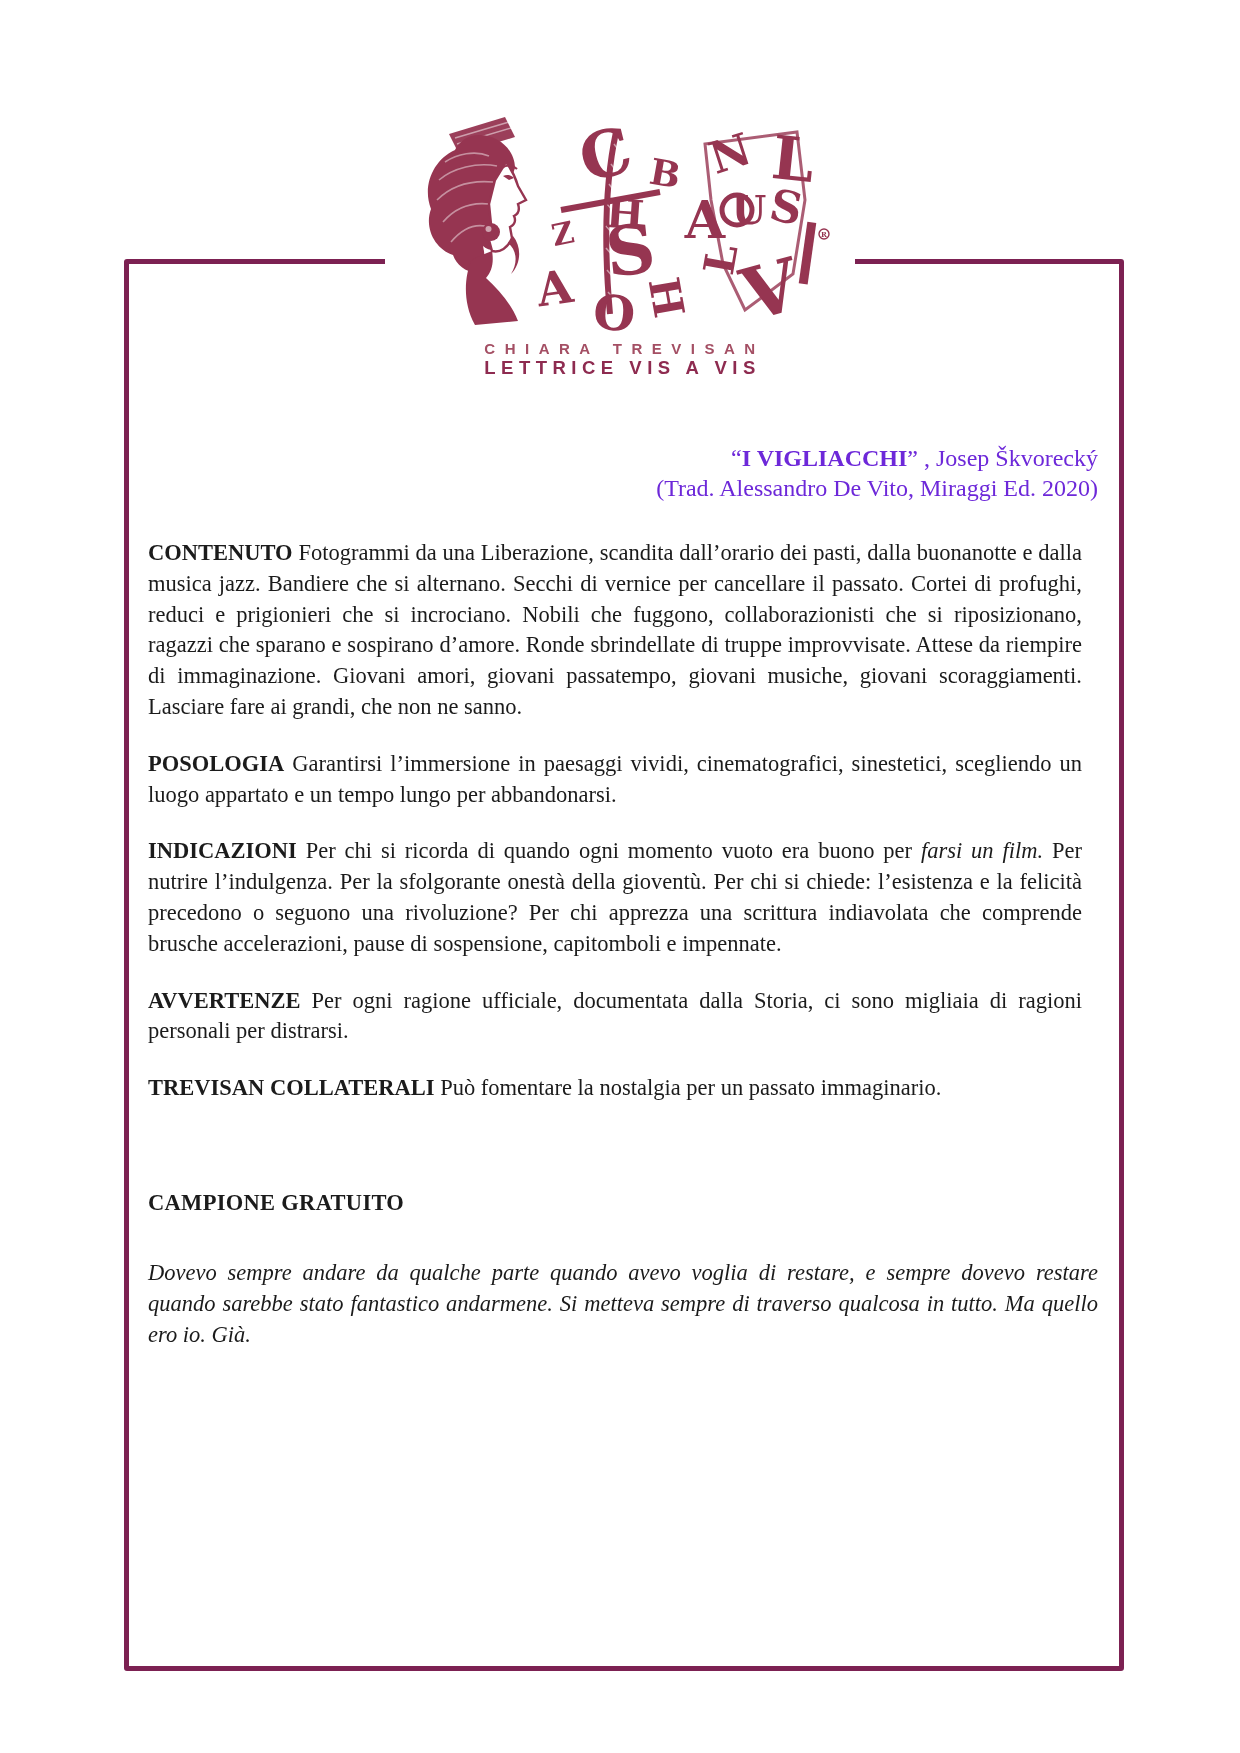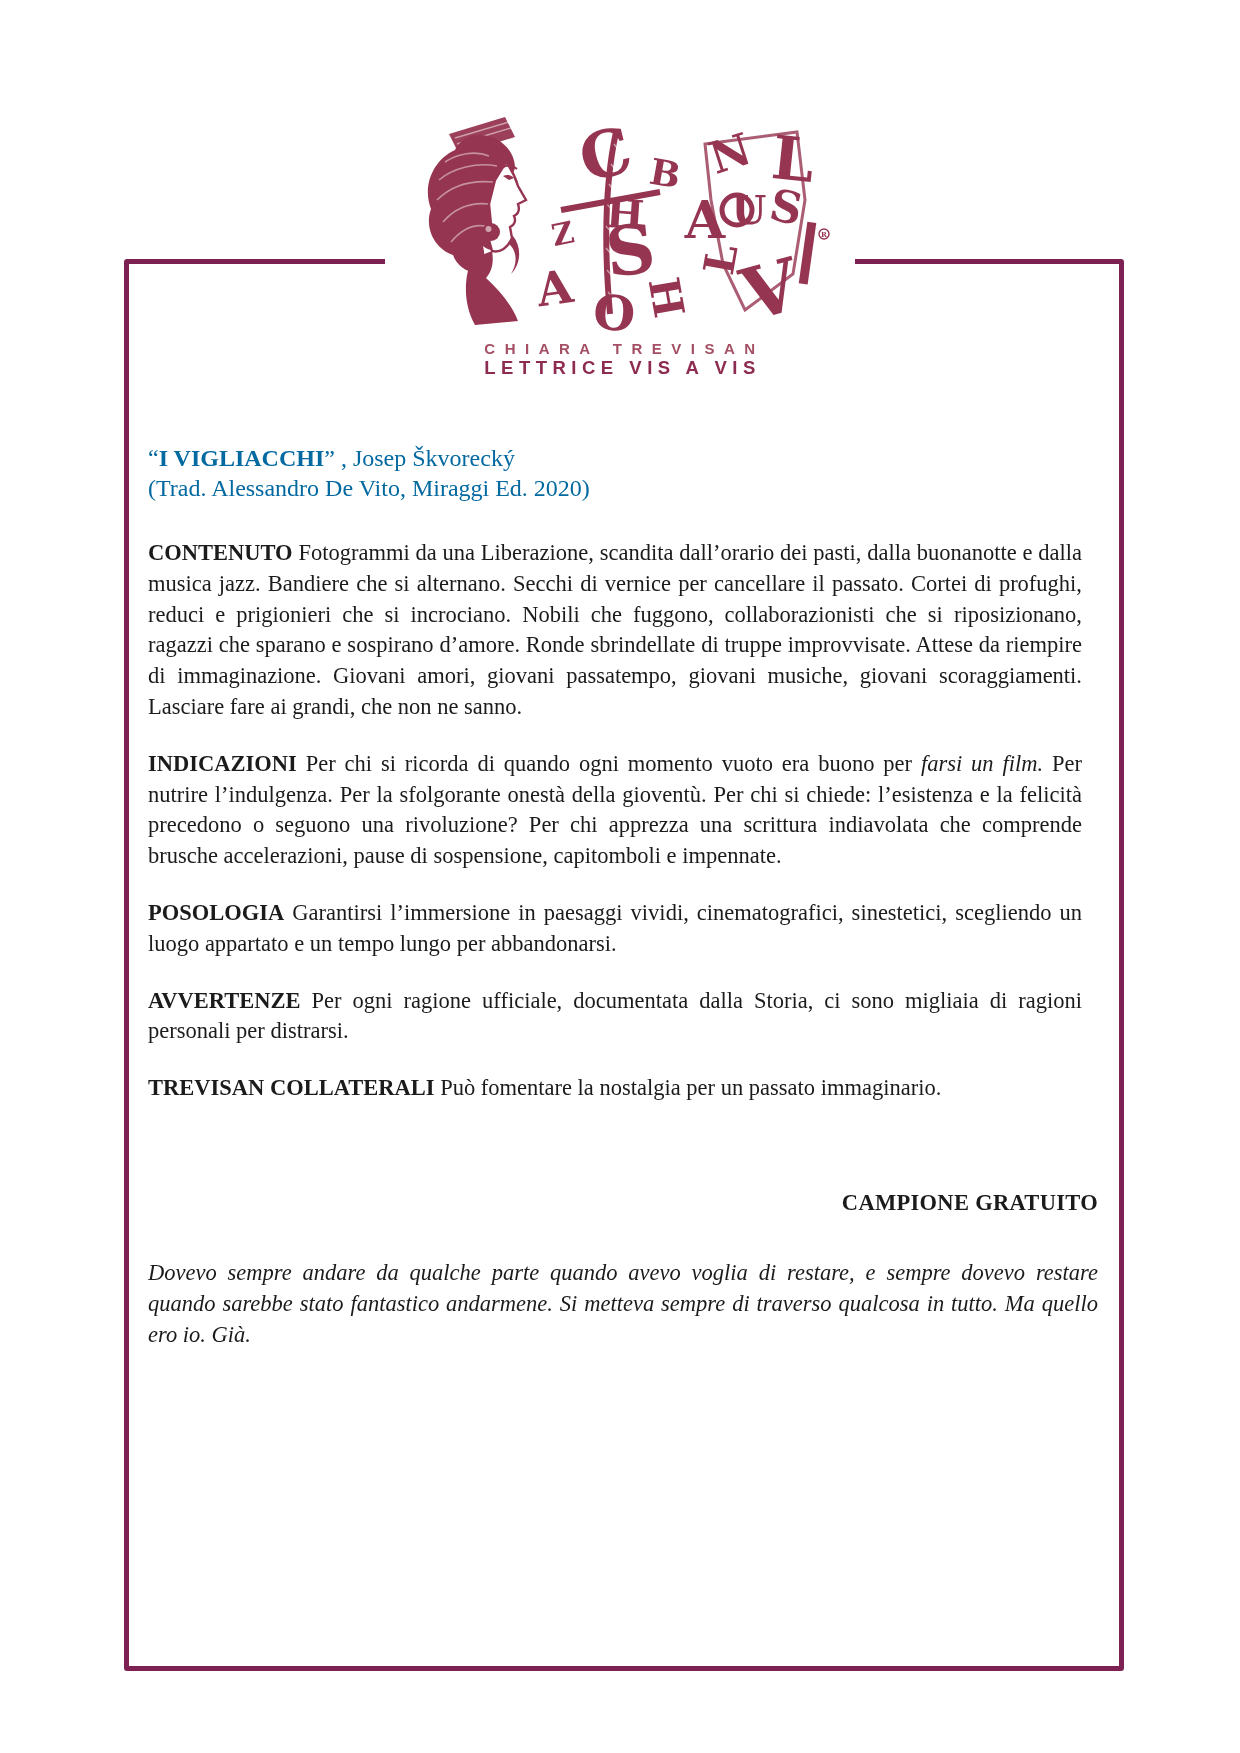--- a/index.html
+++ b/index.html
@@ -25,31 +25,31 @@
   }
   .tagline-line{
     font-family:"Liberation Sans", sans-serif;font-size:18.5px;font-weight:bold;
     letter-spacing:5.5px;color:#8e2b50;margin-top:0;white-space:nowrap;
     padding-left:5px;
   }
   .content{
     position:absolute;left:148px;top:443px;width:950px;
   }
   .title{
-    text-align:left;font-size:24px;line-height:30px;color:#0369a1;
+    text-align:right;font-size:24px;line-height:30px;color:#6d28d9;
   }
   .title .book{font-weight:bold;}
   .sec{
     text-align:justify;font-size:22.5px;line-height:30.8px;margin:26px 16px 0 0;
   }
   .sec:first-of-type{margin-top:35px;}
   .sec strong{font-weight:bold;}
   .sec em{font-style:italic;}
   .sample-heading{
-    text-align:right;font-weight:bold;font-size:22.5px;line-height:30px;
+    text-align:left;font-weight:bold;font-size:22.5px;line-height:30px;
     margin-top:84px;letter-spacing:0.3px;
   }
   .quote{
     font-style:italic;text-align:justify;font-size:22.5px;line-height:30.8px;
     margin-top:40px;
   }
   svg text{font-family:"DejaVu Serif", serif;font-weight:bold;}
 </style>
 </head>
 <body>
@@ -136,27 +136,27 @@
     <div><span>“</span><span class="book">I VIGLIACCHI</span><span>”</span><span> , Josep Škvorecký</span></div>
     <div>(Trad. Alessandro De Vito, Miraggi Ed. 2020)</div>
   </div>
 
   <p class="sec">
     <strong>CONTENUTO</strong>
     <span>Fotogrammi da una Liberazione, scandita dall’orario dei pasti, dalla buonanotte e dalla musica jazz. Bandiere che si alternano. Secchi di vernice per cancellare il passato. Cortei di profughi, reduci e prigionieri che si incrociano. Nobili che fuggono, collaborazionisti che si riposizionano, ragazzi che sparano e sospirano d’amore. Ronde sbrindellate di truppe improvvisate. Attese da riempire di immaginazione. Giovani amori, giovani passatempo, giovani musiche, giovani scoraggiamenti. Lasciare fare ai grandi, che non ne sanno.</span>
   </p>
 
   <p class="sec">
-    <strong>INDICAZIONI</strong>
-    <span>Per chi si ricorda di quando ogni momento vuoto era buono per </span><em>farsi un film.</em><span> Per nutrire l’indulgenza. Per la sfolgorante onestà della gioventù. Per chi si chiede: l’esistenza e la felicità precedono o seguono una rivoluzione? Per chi apprezza una scrittura indiavolata che comprende brusche accelerazioni, pause di sospensione, capitomboli e impennate.</span>
+    <strong>POSOLOGIA</strong>
+    <span>Garantirsi l’immersione in paesaggi vividi, cinematografici, sinestetici, scegliendo un luogo appartato e un tempo lungo per abbandonarsi.</span>
   </p>
 
   <p class="sec">
-    <strong>POSOLOGIA</strong>
-    <span>Garantirsi l’immersione in paesaggi vividi, cinematografici, sinestetici, scegliendo un luogo appartato e un tempo lungo per abbandonarsi.</span>
+    <strong>INDICAZIONI</strong>
+    <span>Per chi si ricorda di quando ogni momento vuoto era buono per </span><em>farsi un film.</em><span> Per nutrire l’indulgenza. Per la sfolgorante onestà della gioventù. Per chi si chiede: l’esistenza e la felicità precedono o seguono una rivoluzione? Per chi apprezza una scrittura indiavolata che comprende brusche accelerazioni, pause di sospensione, capitomboli e impennate.</span>
   </p>
 
   <p class="sec">
     <strong>AVVERTENZE</strong>
     <span>Per ogni ragione ufficiale, documentata dalla Storia, ci sono migliaia di ragioni personali per distrarsi.</span>
   </p>
 
   <p class="sec">
     <strong>TREVISAN COLLATERALI</strong>
     <span>Può fomentare la nostalgia per un passato immaginario.</span>

